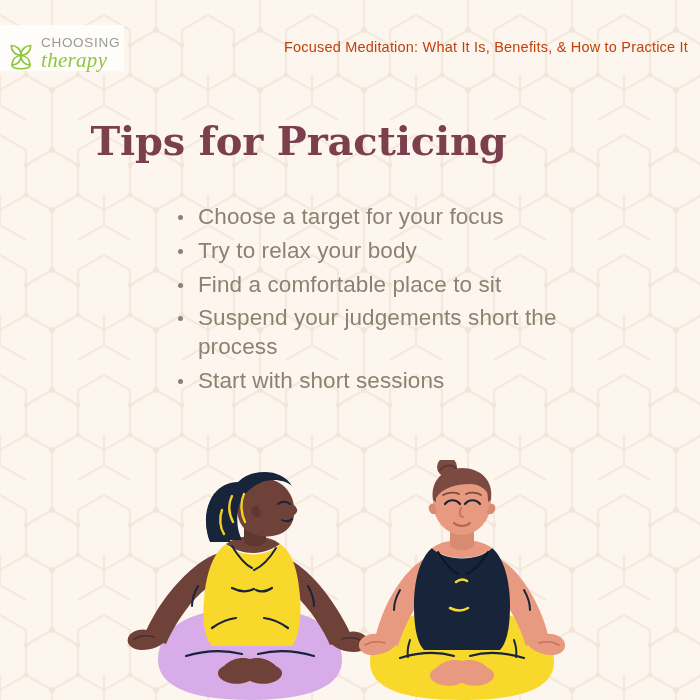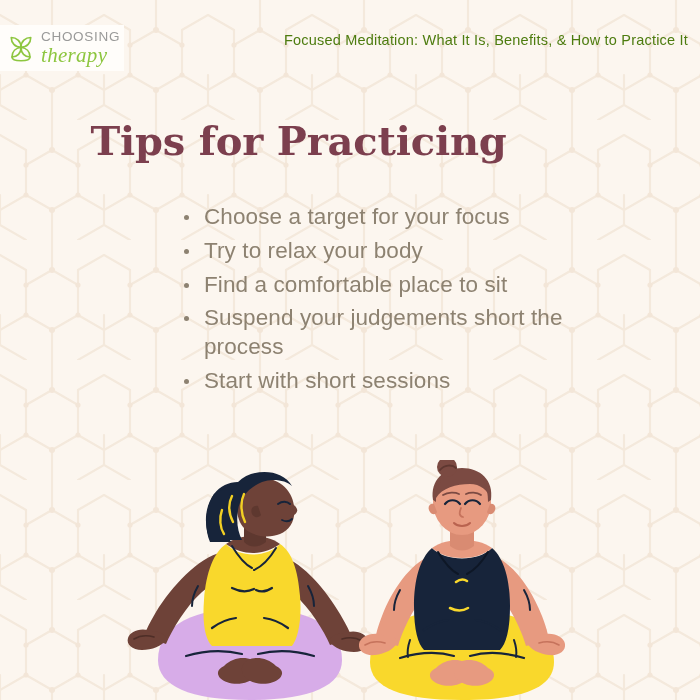--- a/index.html
+++ b/index.html
@@ -41,21 +41,21 @@
   }
 
   #logo-block {
     position: absolute;
     left: 0;
     top: 25px;
     width: 124px;
     height: 46px;
     background: #FFFDFA;
     display: flex;
-    align-items: center;
+    align-items: flex-end;
     padding-left: 6px;
     box-sizing: border-box;
   }
   #logo-mark {
     width: 30px;
     height: 30px;
     flex: 0 0 auto;
     margin-right: 5px;
   }
   #logo-words {
@@ -76,24 +76,24 @@
     font-style: italic;
     font-size: 21px;
     color: #8DC63F;
     margin-top: 1px;
     letter-spacing: 0.3px;
   }
 
   #breadcrumb-title {
     position: absolute;
     right: 12px;
-    top: 32px;
+    top: 39px;
     font-family: "Liberation Sans", sans-serif;
     font-size: 14.5px;
-    color: #4d7c0f;
+    color: #c2410c;
     letter-spacing: 0.2px;
     white-space: nowrap;
   }
 
   
   #main-heading {
     position: absolute;
     top: 92px;
     left: 0;
     width: 597px;
@@ -107,21 +107,21 @@
     letter-spacing: -0.2px;
   }
   #main-heading .hl {
     display: block;
   }
 
   
   #tips-list {
     position: absolute;
     top: 203px;
-    left: 180px;
+    left: 174px;
     width: 420px;
     z-index: 2;
     margin: 0;
     padding: 0;
     list-style: none;
   }
   .tip-item {
     position: relative;
     padding-left: 24px;
     margin-bottom: 5px;

